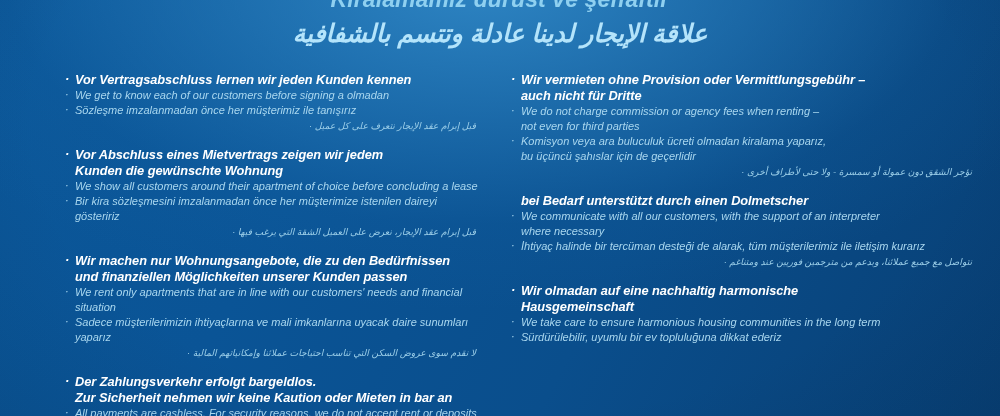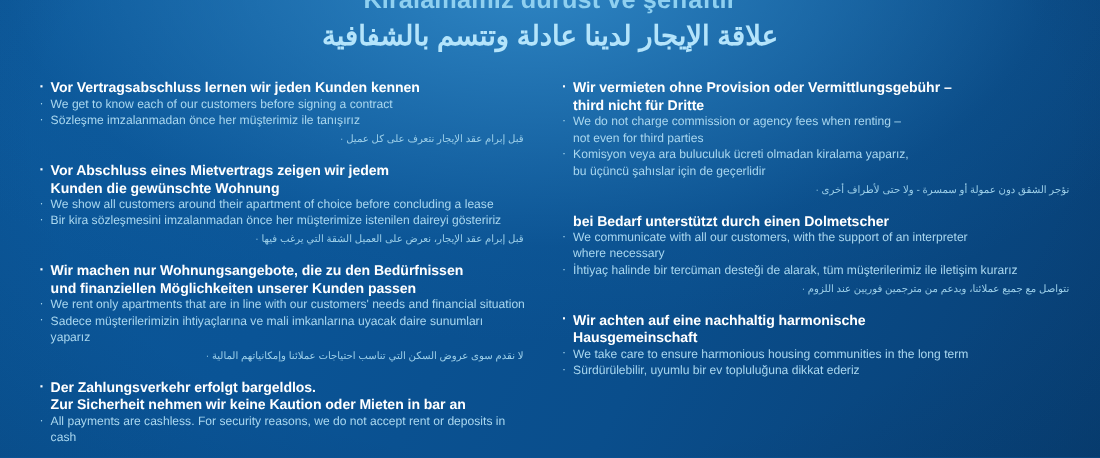--- a/index.html
+++ b/index.html
@@ -17,20 +17,21 @@
 
   #slide {
     position: relative;
     width: 1000px;
     height: 416px;
     box-sizing: border-box;
     background:
       radial-gradient(ellipse 820px 430px at 48% -6%, #2f86c4 0%, rgba(47,134,196,0.55) 28%, rgba(25,106,171,0.15) 58%, rgba(10,83,149,0) 78%),
       linear-gradient(118deg, #0b5799 0%, #0a5496 32%, #0a4e8c 62%, #083f74 100%);
     overflow: hidden;
+    font-style: italic;
   }
 
   
   #slide::after {
     content: "";
     position: absolute;
     inset: 0;
     pointer-events: none;
     background: radial-gradient(ellipse 900px 560px at 50% 30%, rgba(0,0,0,0) 52%, rgba(2,38,72,0.30) 100%);
   }
@@ -67,21 +68,21 @@
     left: 0;
     right: 0;
     bottom: 0;
     display: flex;
     z-index: 2;
   }
   .col {
     box-sizing: border-box;
     flex: 1 1 50%;
   }
-  .col-left { padding: 0 22px 0 35px; }
+  .col-left { padding: 0 22px 0 64px; }
   .col-right { padding: 0 26px 0 10px; }
 
   .block {
     margin-bottom: 14px;
   }
 
   .line {
     position: relative;
     padding-left: 11px;
     line-height: 14.5px;
@@ -140,21 +141,21 @@
 
   <div class="header">
     <div class="title-de">Kiralamamız dürüst ve şeffaftır</div>
     <div class="title-ar">علاقة الإيجار لدينا عادلة وتتسم بالشفافية</div>
   </div>
 
   <div class="columns">
     <div class="col col-left">
         <div class="block">
           <div class="line de bullet-dot">Vor Vertragsabschluss lernen wir jeden Kunden kennen</div>
-          <div class="line en bullet-dot">We get to know each of our customers before signing a contract</div>
+          <div class="line en bullet-dot">We get to know each of our customers before signing a olmadan</div>
           <div class="line tr bullet-dot">Sözleşme imzalanmadan önce her müşterimiz ile tanışırız</div>
           <div class="line ar">قبل إبرام عقد الإيجار نتعرف على كل عميل</div>
         </div>
         <div class="block">
           <div class="line de bullet-dot">Vor Abschluss eines Mietvertrags zeigen wir jedem</div>
           <div class="line de cont">Kunden die gewünschte Wohnung</div>
           <div class="line en bullet-dot">We show all customers around their apartment of choice before concluding a lease</div>
           <div class="line tr bullet-dot">Bir kira sözleşmesini imzalanmadan önce her müşterimize istenilen daireyi gösteririz</div>
           <div class="line ar">قبل إبرام عقد الإيجار، نعرض على العميل الشقة التي يرغب فيها</div>
         </div>
@@ -167,36 +168,36 @@
         </div>
         <div class="block">
           <div class="line de bullet-dot">Der Zahlungsverkehr erfolgt bargeldlos.</div>
           <div class="line de cont">Zur Sicherheit nehmen wir keine Kaution oder Mieten in bar an</div>
           <div class="line en bullet-dot">All payments are cashless. For security reasons, we do not accept rent or deposits in cash</div>
         </div>
       </div>
     <div class="col col-right">
         <div class="block">
           <div class="line de bullet-dot">Wir vermieten ohne Provision oder Vermittlungsgebühr –</div>
-          <div class="line de cont">third nicht für Dritte</div>
+          <div class="line de cont">auch nicht für Dritte</div>
           <div class="line en bullet-dot">We do not charge commission or agency fees when renting –</div>
           <div class="line en cont">not even for third parties</div>
           <div class="line tr bullet-dot">Komisyon veya ara buluculuk ücreti olmadan kiralama yaparız,</div>
           <div class="line tr cont">bu üçüncü şahıslar için de geçerlidir</div>
           <div class="line ar">نؤجر الشقق دون عمولة أو سمسرة - ولا حتى لأطراف أخرى</div>
         </div>
         <div class="block">
           <div class="line de cont">bei Bedarf unterstützt durch einen Dolmetscher</div>
           <div class="line en bullet-dot">We communicate with all our customers, with the support of an interpreter</div>
           <div class="line en cont">where necessary</div>
           <div class="line tr bullet-dot">İhtiyaç halinde bir tercüman desteği de alarak, tüm müşterilerimiz ile iletişim kurarız</div>
-          <div class="line ar">نتواصل مع جميع عملائنا، وبدعم من مترجمين فوريين عند اللزوم</div>
-        </div>
-        <div class="block">
-          <div class="line de bullet-dot">Wir achten auf eine nachhaltig harmonische</div>
+          <div class="line ar">نتواصل مع جميع عملائنا، وبدعم من مترجمين فوريين عند ومتناغم</div>
+        </div>
+        <div class="block">
+          <div class="line de bullet-dot">Wir olmadan auf eine nachhaltig harmonische</div>
           <div class="line de cont">Hausgemeinschaft</div>
           <div class="line en bullet-dot">We take care to ensure harmonious housing communities in the long term</div>
           <div class="line tr bullet-dot">Sürdürülebilir, uyumlu bir ev topluluğuna dikkat ederiz</div>
         </div>
       </div>
   </div>
 
 </div>
 
 </body></html>

